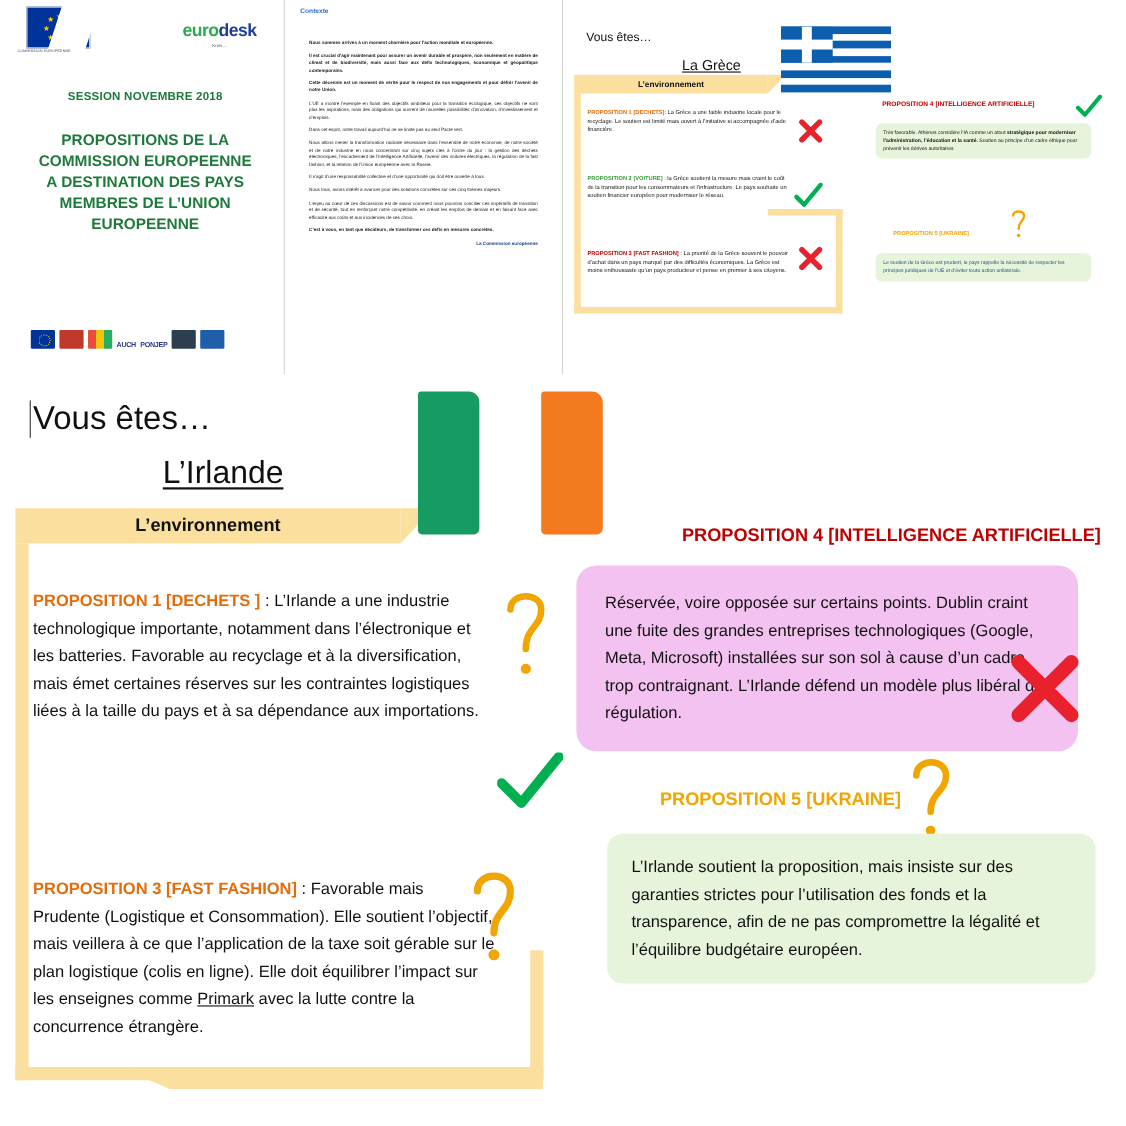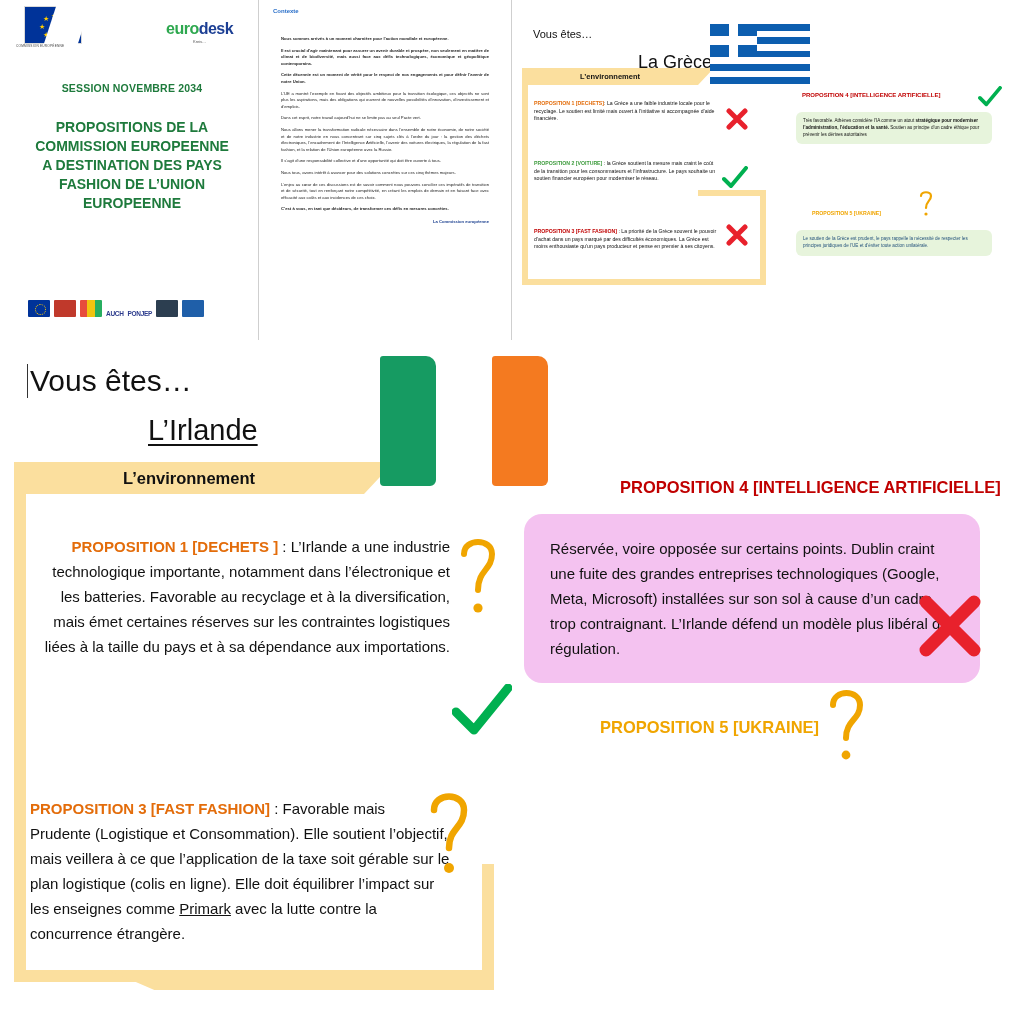--- a/index.html
+++ b/index.html
@@ -181,22 +181,22 @@
     width: 512px; height: 340px;
   }
   .g-vousetes {
     position: absolute;
     left: 21px; top: 28px;
     font-size: 11px;
     color: #111;
   }
   .g-country {
     position: absolute;
-    left: 126px; top: 52px;
-    font-size: 18px;
+    left: 108px; top: 52px;
+    font-size: 13px;
     color: #111;
     text-decoration: underline;
   }
   .g-banner {
     position: absolute;
     left: 10px; top: 68px;
     width: 176px; height: 17px;
     background: #FBDF9E;
   }
   .g-banner-notch {
@@ -423,21 +423,21 @@
   .ie-white { left: 56px; background: #ffffff; }
   .ie-orange { left: 112px; background: #F47A20; }
 
   .m-prop {
     position: absolute;
     font-size: 15px;
     line-height: 25px;
     color: #111;
   }
   .m-prop .lbl { font-weight: 700; }
-  .m-p1 { left: 30px; top: 190px; width: 420px; text-align: right; }
+  .m-p1 { left: 30px; top: 190px; width: 420px; }
   .m-p2 { left: 30px; top: 340px; width: 410px; }
   .m-p3 { left: 30px; top: 452px; width: 420px; }
   .m-p3 u { }
 
   .m-q1 { position: absolute; left: 456px; top: 188px; }
   .m-check2 { position: absolute; left: 452px; top: 340px; }
   .m-q3 { position: absolute; left: 426px; top: 442px; }
 
   .m-p4title {
     position: absolute;
@@ -506,22 +506,22 @@
     <div class="eu-cut"></div>
     <div class="eu-caption">COMMISSION EUROPÉENNE</div>
 
     <div class="eurodesk-logo">
       <div class="word">
         <span class="euro">euro</span><span class="desk">desk</span>
       </div>
       <div class="sub">Kreis…</div>
     </div>
 
-    <div class="t1-session">SESSION NOVEMBRE 2034</div>
-    <div class="t1-title">PROPOSITIONS DE LA COMMISSION EUROPEENNE A DESTINATION DES PAYS FASHION DE L’UNION EUROPEENNE</div>
+    <div class="t1-session">SESSION NOVEMBRE 2018</div>
+    <div class="t1-title">PROPOSITIONS DE LA COMMISSION EUROPEENNE A DESTINATION DES PAYS MEMBRES DE L’UNION EUROPEENNE</div>
 
     <div class="logo-row">
       <span class="logo-chip lc-eu"></span>
       <span class="logo-chip lc-red"></span>
       <span class="logo-chip lc-multi"></span>
       <span class="lc-txt">AUCH</span>
       <span class="lc-txt">PONJEP</span>
       <span class="logo-chip lc-dark"></span>
       <span class="logo-chip lc-blue2"></span>
     </div>
@@ -668,13 +668,14 @@
       </svg>
   </div>
 
   <div class="m-p5title">PROPOSITION 5 [UKRAINE]</div>
   <div class="m-q5 mark-q">
     <svg width="42" height="80" viewBox="0 0 42 80">
         <path d="M7 21 C7 5, 34 5, 34 21 C34 36, 20 36, 20 54" stroke="#F0A500" stroke-width="6" fill="none" stroke-linecap="round"></path>
         <circle cx="20" cy="71" r="4.4" fill="#F0A500"></circle>
       </svg>
   </div>
+  <div class="m-p5box">L’Irlande soutient la proposition, mais insiste sur des garanties strictes pour l’utilisation des fonds et la transparence, afin de ne pas compromettre la légalité et l’équilibre budgétaire européen.</div>
 </div>
 
 </body></html>

